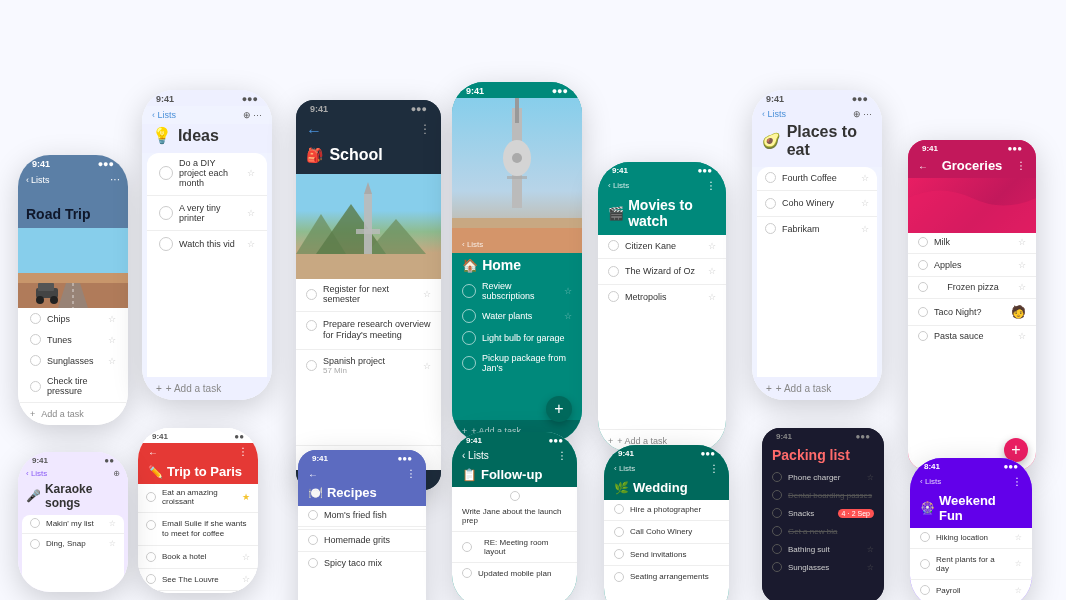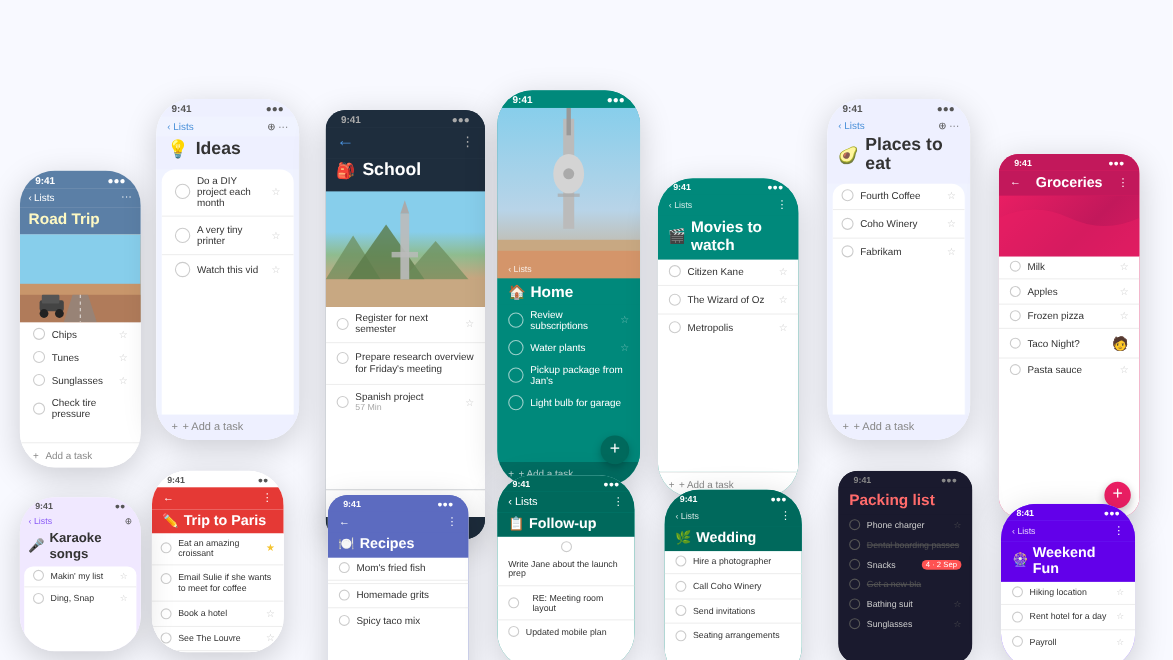--- a/index.html
+++ b/index.html
@@ -371,21 +371,21 @@
         <span>9:41</span>
         <div class="status-icons">
           <span>●●●</span>
         </div>
       </div>
       <div class="list-header" style="background:#5b7fa6; padding:3px 8px 4px;">
         <span class="back-btn" style="color:#fff;font-size:9px;">‹ <span>Lists</span></span>
         <span style="color:#fff;font-size:10px;">···</span>
       </div>
       <div style="background:#5b7fa6; padding:2px 8px 6px; display:flex; justify-content:space-between; align-items:center;">
-        <span class="list-title" style="color:#fef9c3;font-size:14px;">Road Trip</span>
+        <span class="list-title" style="color:#0f172a;font-size:14px;margin-top:15px;">Road Trip</span>
       </div>
       <div class="hero-img">
         <svg width="110" height="80" viewBox="0 0 110 80">
           <rect width="110" height="80" fill="#87CEEB"></rect>
           <rect y="45" width="110" height="35" fill="#c8966b"></rect>
           <rect y="55" width="110" height="25" fill="#b07b5a"></rect>
 
           <polygon points="40,80 70,80 62,55 48,55" fill="#888" opacity="0.6"></polygon>
           <line x1="55" y1="55" x2="55" y2="80" stroke="#fff" stroke-width="1" stroke-dasharray="3,3" opacity="0.7"></line>
 
@@ -574,25 +574,25 @@
           <span class="item-text" style="color:#fff;font-size:9px;">Review subscriptions</span>
           <span style="color:rgba(255,255,255,0.4); font-size:9px;">☆</span>
         </div>
         <div class="list-item" style="padding:4px 10px;">
           <div class="checkbox" style="border-color:rgba(255,255,255,0.6);"></div>
           <span class="item-text" style="color:#fff;font-size:9px;">Water plants</span>
           <span style="color:rgba(255,255,255,0.4); font-size:9px;">☆</span>
         </div>
         <div class="list-item" style="padding:4px 10px;">
           <div class="checkbox" style="border-color:rgba(255,255,255,0.6);"></div>
+          <span class="item-text" style="color:#fff;font-size:9px;">Light bulb for garage</span>
+        </div>
+        <div class="list-item" style="padding:4px 10px;">
+          <div class="checkbox" style="border-color:rgba(255,255,255,0.6);"></div>
           <span class="item-text" style="color:#fff;font-size:9px;">Pickup package from Jan's</span>
-        </div>
-        <div class="list-item" style="padding:4px 10px;">
-          <div class="checkbox" style="border-color:rgba(255,255,255,0.6);"></div>
-          <span class="item-text" style="color:#fff;font-size:9px;">Light bulb for garage</span>
         </div>
       </div>
       <div style="background:rgba(0,0,0,0.2); padding:6px 10px; font-size:9px; color:rgba(255,255,255,0.7); display:flex; gap:4px; align-items:center;">
         <span>+</span>
         <span>+ Add a task</span>
       </div>
     </div>
     <div class="fab" style="background:#00695c; bottom:20px; right:10px; width:26px; height:26px; font-size:16px;">+</div>
   </div>
 
@@ -707,21 +707,21 @@
         </div>
         <div class="section-divider"></div>
         <div class="list-item" style="padding:4px 10px;">
           <div class="checkbox" style="width:10px;height:10px;"></div>
           <span class="item-text" style="font-size:9px;">Apples</span>
           <span class="star-icon">☆</span>
         </div>
         <div class="section-divider"></div>
         <div class="list-item" style="padding:4px 10px;">
           <div class="checkbox" style="width:10px;height:10px;"></div>
-          <span class="item-text" style="font-size:9px;">Frozen pizza</span>
+          <span class="item-text" style="font-size:9px;text-align:center;">Frozen pizza</span>
           <span class="star-icon">☆</span>
         </div>
         <div class="section-divider"></div>
         <div class="list-item" style="padding:4px 10px;">
           <div class="checkbox" style="width:10px;height:10px;"></div>
           <span class="item-text" style="font-size:9px;">Taco Night?</span>
           <span style="font-size:12px;">🧑</span>
         </div>
         <div class="section-divider"></div>
         <div class="list-item" style="padding:4px 10px;">
@@ -987,21 +987,21 @@
       </div>
       <div style="background:#fff; flex:1; overflow:hidden;">
         <div class="list-item" style="padding:4px 10px;">
           <div class="checkbox" style="width:10px;height:10px;"></div>
           <span class="item-text" style="font-size:8px;">Hiking location</span>
           <span class="star-icon" style="font-size:8px;">☆</span>
         </div>
         <div class="section-divider"></div>
         <div class="list-item" style="padding:4px 10px;">
           <div class="checkbox" style="width:10px;height:10px;"></div>
-          <span class="item-text" style="font-size:8px;">Rent hotel for a day</span>
+          <span class="item-text" style="font-size:8px;">Rent plants for a day</span>
           <span class="star-icon" style="font-size:8px;">☆</span>
         </div>
         <div class="section-divider"></div>
         <div class="list-item" style="padding:4px 10px;">
           <div class="checkbox" style="width:10px;height:10px;"></div>
           <span class="item-text" style="font-size:8px;">Payroll</span>
           <span class="star-icon" style="font-size:8px;">☆</span>
         </div>
       </div>
     </div>

